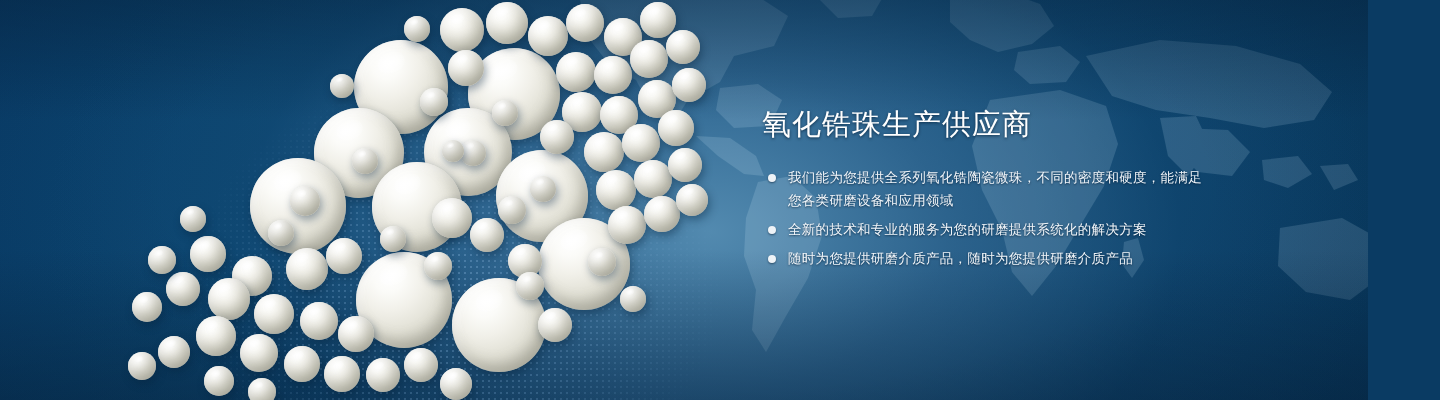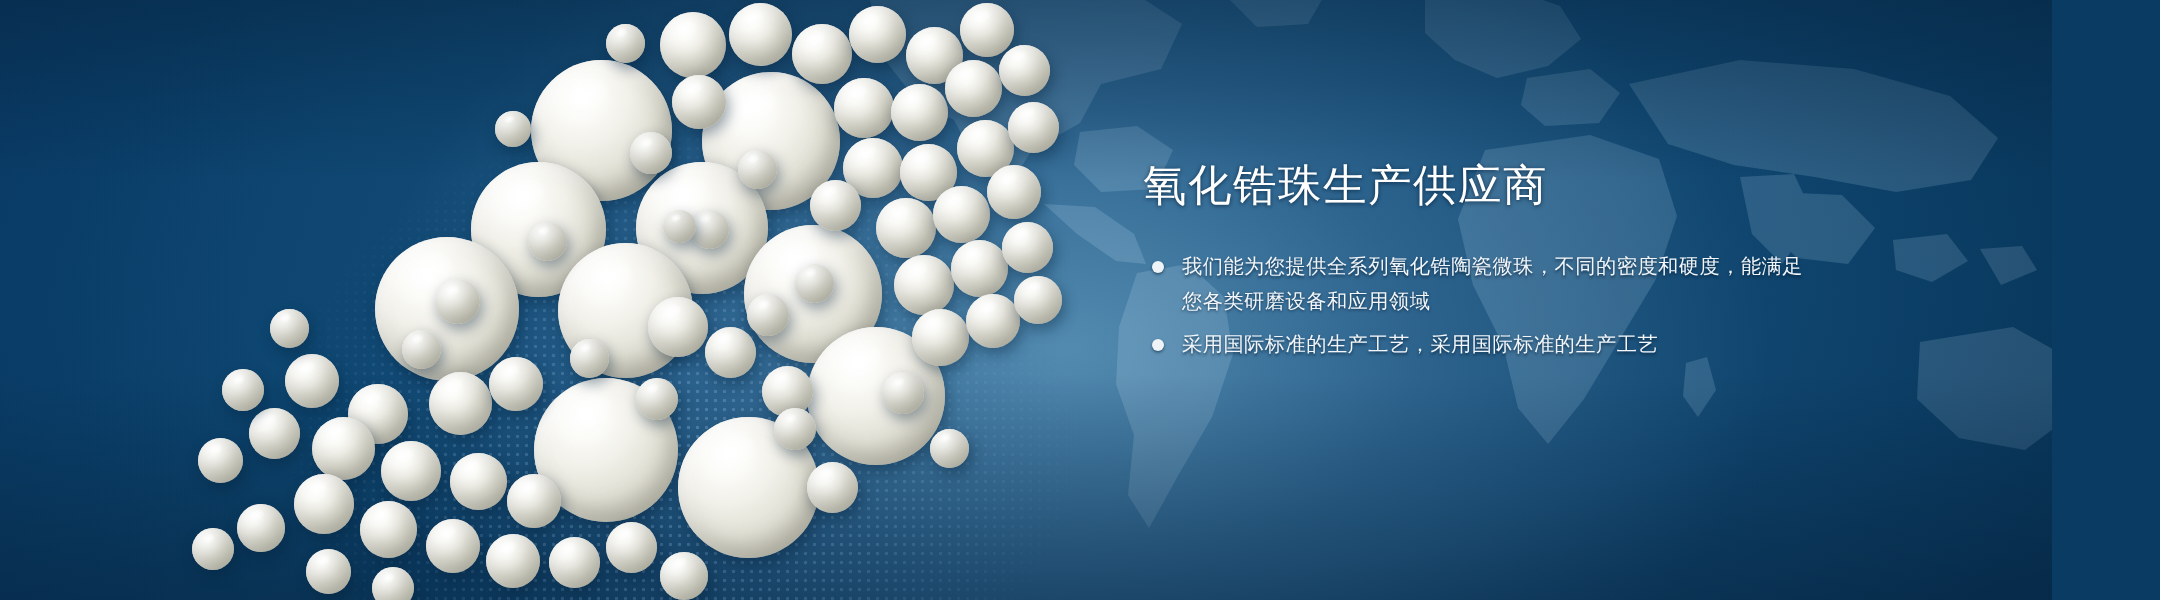--- a/index.html
+++ b/index.html
@@ -308,18 +308,22 @@
   <div class="copy">
     <h1 class="headline">氧化锆珠生产供应商</h1>
 
     <ul class="bullets">
       <li class="bullet">
         <span class="bullet-dot"></span>
         <span>我们能为您提供全系列氧化锆陶瓷微珠，不同的密度和硬度，能满足您各类研磨设备和应用领域</span>
       </li>
       <li class="bullet">
         <span class="bullet-dot"></span>
-        <span>采用国际标准的生产工艺，采用国际标准的生产工艺</span>
+        <span>全新的技术和专业的服务为您的研磨提供系统化的解决方案</span>
+      </li>
+      <li class="bullet">
+        <span class="bullet-dot"></span>
+        <span>随时为您提供研磨介质产品，随时为您提供研磨介质产品</span>
       </li>
     </ul>
   </div>
 
 </div>
 
 </body></html>

